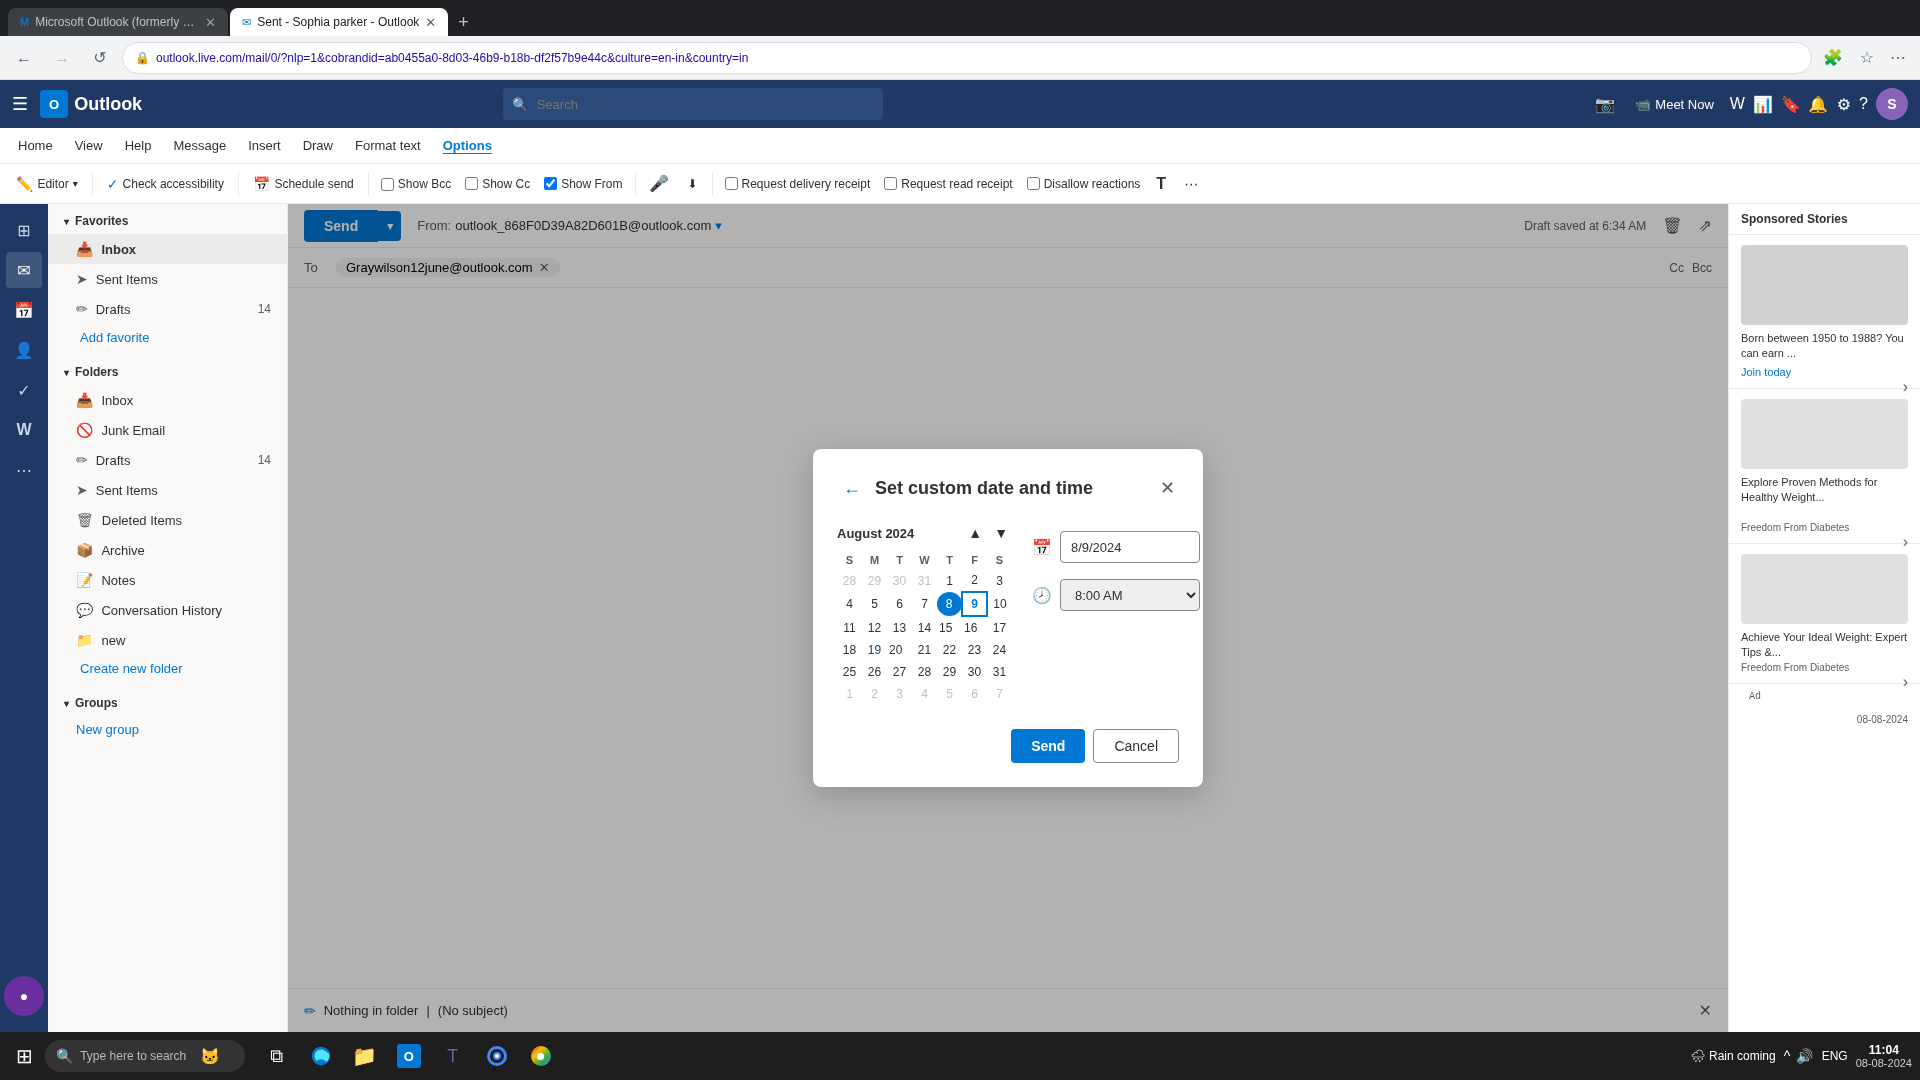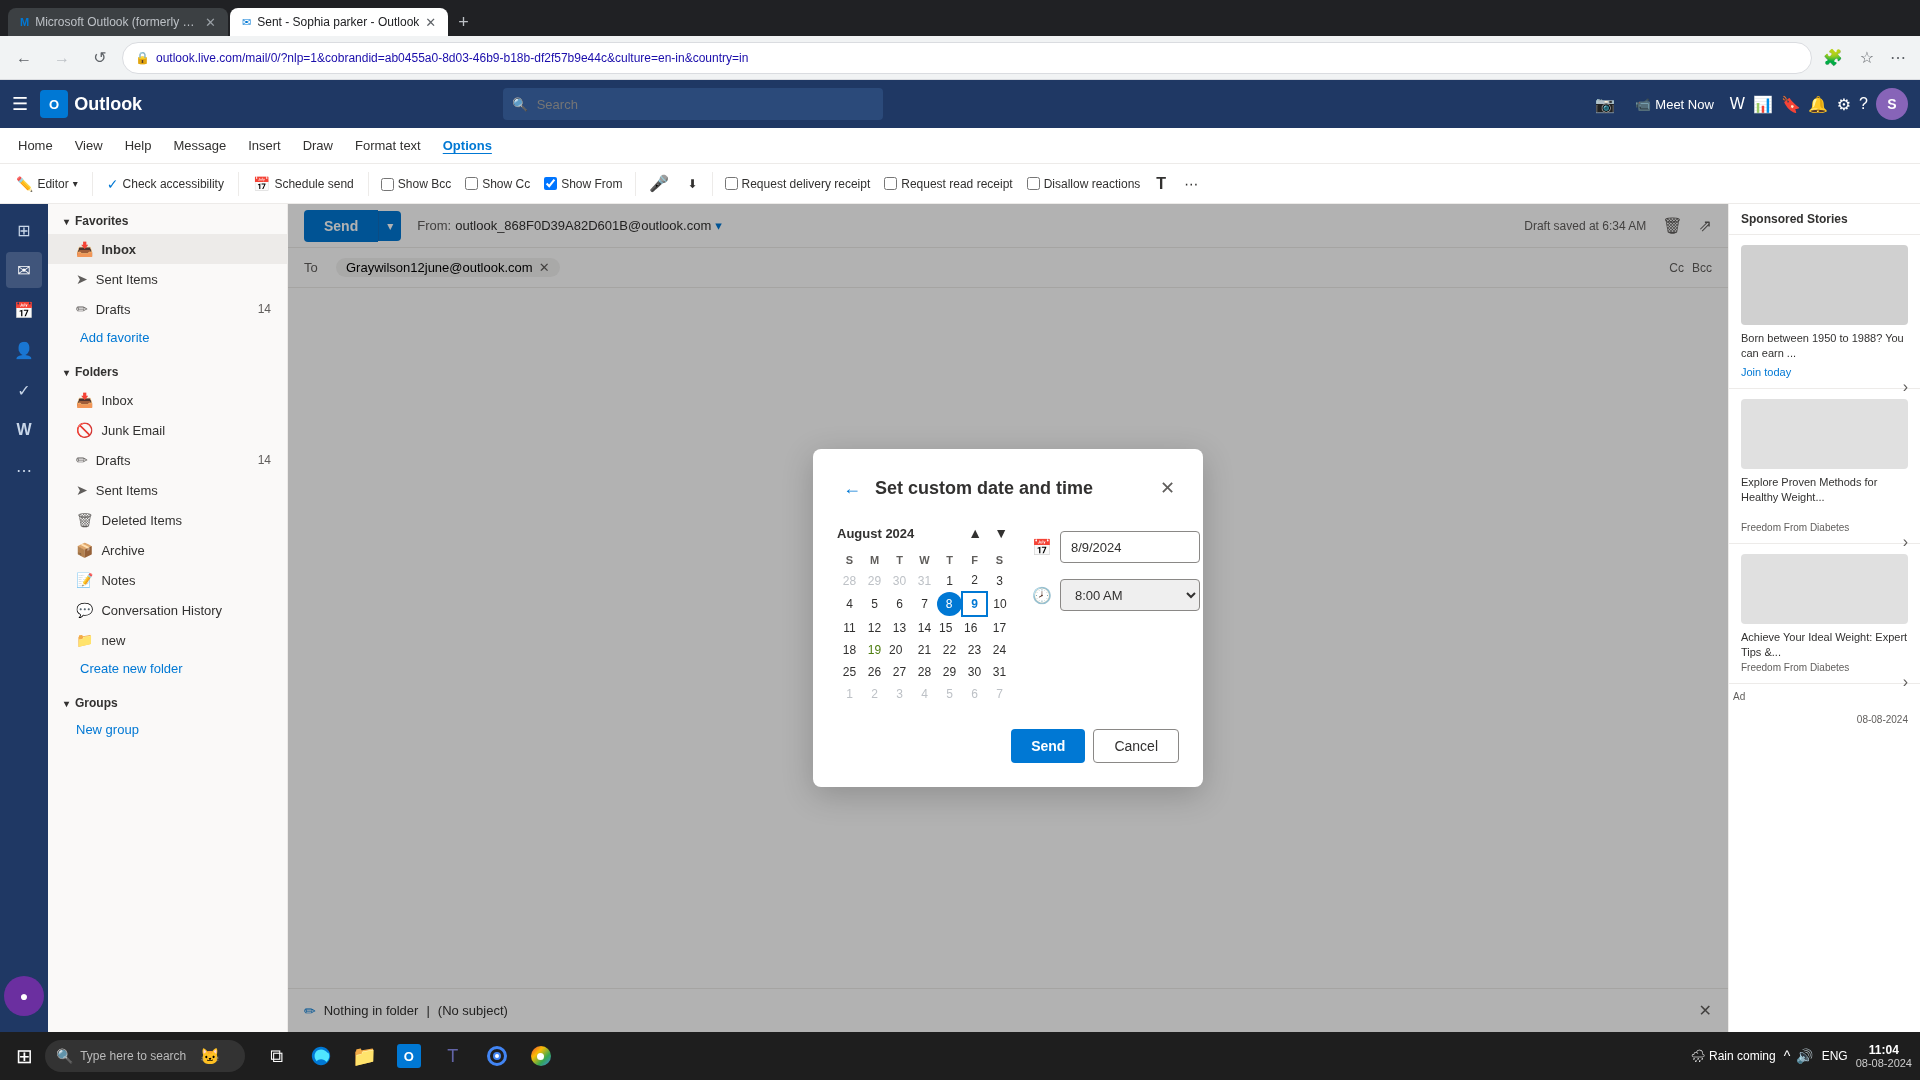--- a/index.html
+++ b/index.html
@@ -317,21 +317,21 @@
                     <td style="font-size:12px; color:#323130; text-align:center; padding:4px 2px; cursor:pointer;">11</td>
                     <td style="font-size:12px; color:#323130; text-align:center; padding:4px 2px; cursor:pointer;">12</td>
                     <td style="font-size:12px; color:#323130; text-align:center; padding:4px 2px; cursor:pointer;">13</td>
                     <td style="font-size:12px; color:#323130; text-align:center; padding:4px 2px; cursor:pointer;">14</td>
                     <td style="font-size:12px; color:#323130; padding:4px 2px; cursor:pointer;">15</td>
                     <td style="font-size:12px; color:#323130; padding:4px 2px; cursor:pointer;">16</td>
                     <td style="font-size:12px; color:#323130; text-align:center; padding:4px 2px; cursor:pointer;">17</td>
                   </tr>
                   <tr>
                     <td style="font-size:12px; color:#323130; text-align:center; padding:4px 2px; cursor:pointer;">18</td>
-                    <td style="font-size:12px; color:#4d7c0f; text-align:center; padding:4px 2px; cursor:pointer;">19</td>
+                    <td style="font-size:12px; color:#0c4a6e; text-align:center; padding:4px 2px; cursor:pointer;">19</td>
                     <td style="font-size:12px; color:#323130; text-align:left; padding:4px 2px; cursor:pointer;">20</td>
                     <td style="font-size:12px; color:#323130; text-align:center; padding:4px 2px; cursor:pointer;">21</td>
                     <td style="font-size:12px; color:#323130; text-align:center; padding:4px 2px; cursor:pointer;">22</td>
                     <td style="font-size:12px; color:#323130; text-align:center; padding:4px 2px; cursor:pointer;">23</td>
                     <td style="font-size:12px; color:#323130; text-align:center; padding:4px 2px; cursor:pointer;">24</td>
                   </tr>
                   <tr>
                     <td style="font-size:12px; color:#323130; text-align:center; padding:4px 2px; cursor:pointer;">25</td>
                     <td style="font-size:12px; color:#323130; text-align:center; padding:4px 2px; cursor:pointer;">26</td>
                     <td style="font-size:12px; color:#323130; text-align:center; padding:4px 2px; cursor:pointer;">27</td>
@@ -392,21 +392,21 @@
         <p style="font-size:11px; color:#323130; line-height:1.4; margin-bottom:16px;">Explore Proven Methods for Healthy Weight...</p>
         <span style="font-size:10px; color:#605e5c; display:block;">Freedom From Diabetes</span>
         <span style="color:#605e5c; font-size:16px; cursor:pointer; float:right;">›</span>
       </div>
       <div style="padding:10px 12px; border-bottom:1px solid #edebe9;">
         <div style="width:100%; height:70px; background:#e0e0e0; border-radius:4px; margin-bottom:6px;"></div>
         <p style="font-size:11px; color:#323130; line-height:1.4; margin-bottom:2px;">Achieve Your Ideal Weight: Expert Tips &amp;...</p>
         <span style="font-size:10px; color:#605e5c; display:block;">Freedom From Diabetes</span>
         <span style="color:#605e5c; font-size:16px; cursor:pointer; float:right;">›</span>
       </div>
-      <div style="padding:4px 4px;">
+      <div style="padding:4px 20px;font-family:Liberation Mono, monospace;">
         <span style="font-size:10px; color:#605e5c;">Ad</span>
       </div>
       <div style="padding:4px 12px; text-align:right;">
         <span style="font-size:10px; color:#605e5c;">08-08-2024</span>
       </div>
     </div>
 
   </div>
 </div>
 

